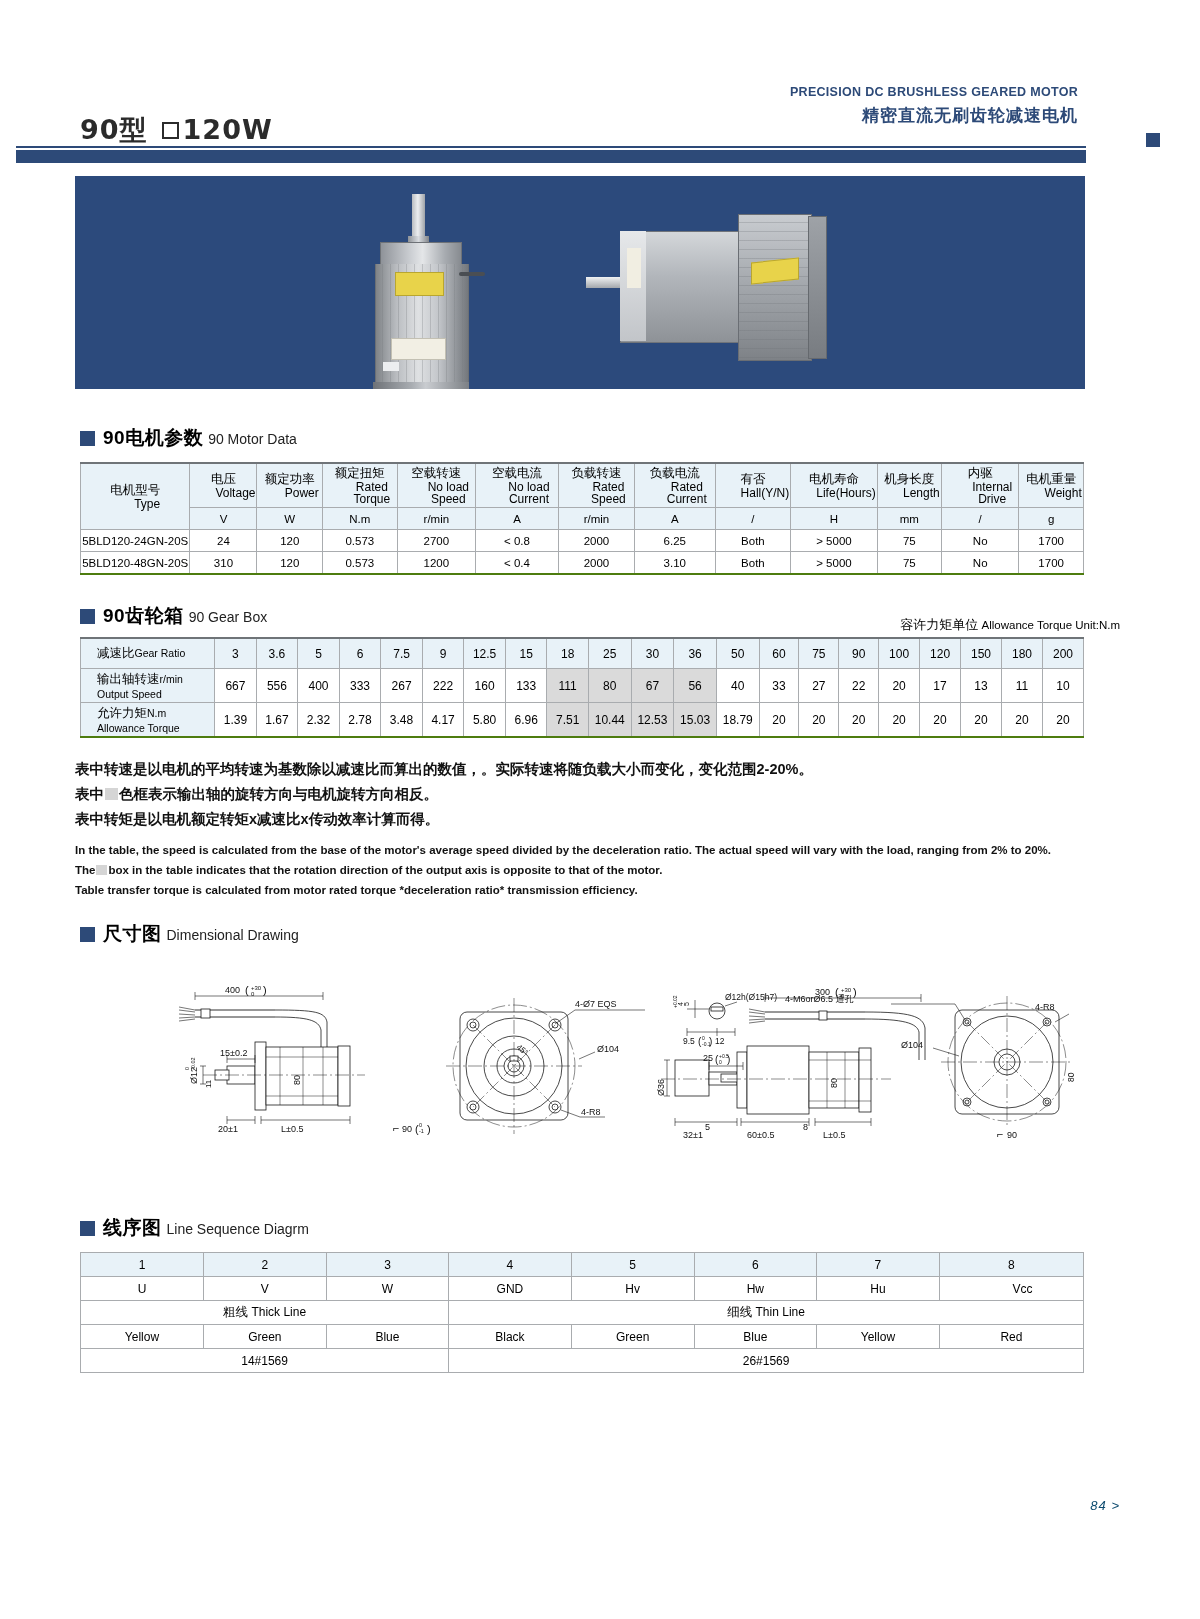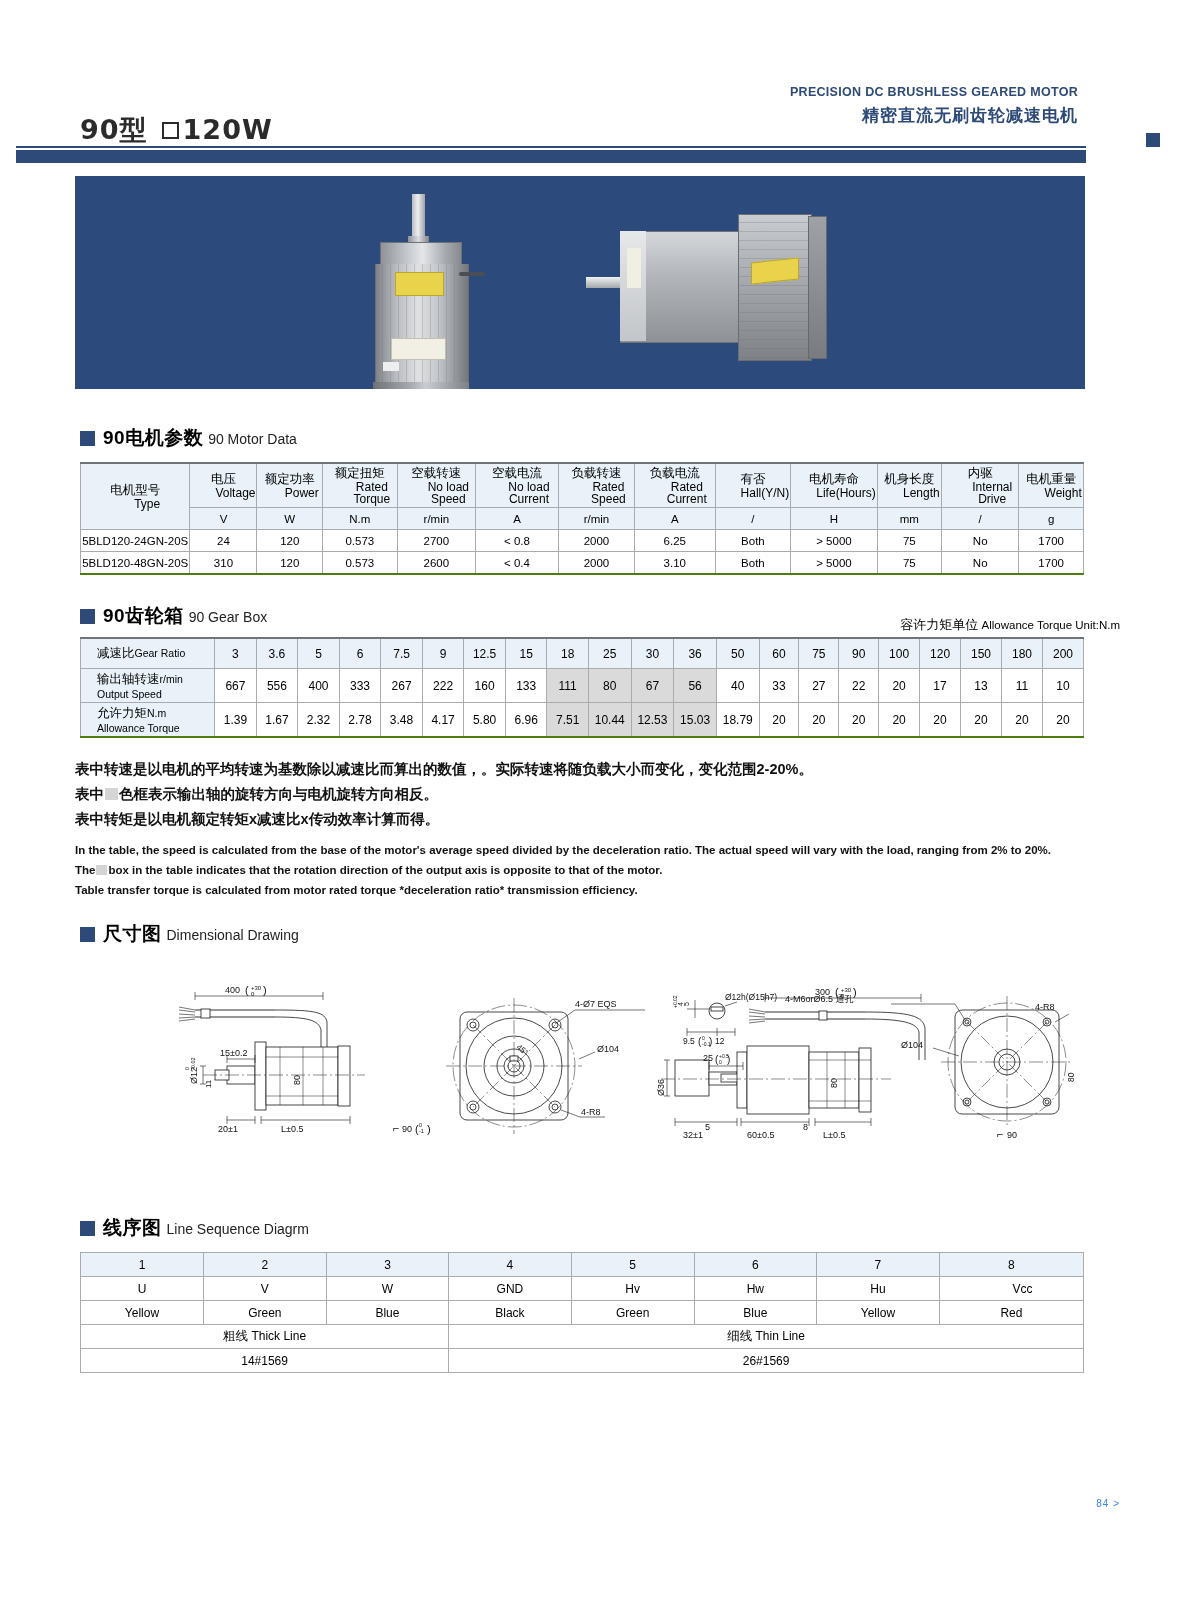--- a/index.html
+++ b/index.html
@@ -134,22 +134,23 @@
 
   
   #lineseq{left:80px;top:1252px;width:1004px;}
   #lineseq td{height:19px;font-size:12px;border:1px solid #a9acaf;}
   #lineseq .hd{background:#e8f2f8;height:19px;}
   #lineseq .thickline{font-size:12px;}
   #lineseq .thickline .cn{font-size:12.5px;}
 
   
   .pagenum{
-    position:absolute;right:80px;top:1498px;font-size:10px;color:#3b82f6;
+    position:absolute;right:80px;top:1498px;font-size:13px;color:#0c4a6e;
     letter-spacing:1px;
+    font-style:italic;
   }
 </style>
 </head>
 <body>
 
 <div class="page">
 
   <div class="hdr">
     <div class="hdr-en">PRECISION DC BRUSHLESS GEARED MOTOR</div>
     <div class="hdr-cn">精密直流无刷齿轮减速电机</div>
@@ -275,21 +276,21 @@
         <td>&gt; 5000</td>
         <td>75</td>
         <td>No</td>
         <td>1700</td>
       </tr>
       <tr>
         <td class="botline">5BLD120-48GN-20S</td>
         <td class="botline">310</td>
         <td class="botline">120</td>
         <td class="botline">0.573</td>
-        <td class="botline">2600</td>
+        <td class="botline">1200</td>
         <td class="botline">&lt; 0.4</td>
         <td class="botline">2000</td>
         <td class="botline">3.10</td>
         <td class="botline">Both</td>
         <td class="botline">&gt; 5000</td>
         <td class="botline">75</td>
         <td class="botline">No</td>
         <td class="botline">1700</td>
       </tr>
     </tbody>
@@ -611,34 +612,34 @@
           <td class="" style="width: 125.5px;">U</td>
           <td class="" style="width: 125.5px;">V</td>
           <td class="" style="width: 125.5px;">W</td>
           <td class="" style="width: 125.5px;">GND</td>
           <td class="" style="width: 125.5px;">Hv</td>
           <td class="" style="width: 125.5px;">Hw</td>
           <td class="" style="width: 125.5px;">Hu</td>
           <td class="" style="width: 125.5px; padding-left: 23px;">Vcc</td>
         </tr>
         <tr>
+          <td colspan="3" class="thickline"><span class="cn">粗线</span><span> Thick Line</span></td>
+          <td colspan="5" class="thickline"><span class="cn">细线</span><span> Thin Line</span></td>
+        </tr>
+        <tr>
           <td class="" style="width: 125.5px;">Yellow</td>
           <td class="" style="width: 125.5px;">Green</td>
           <td class="" style="width: 125.5px;">Blue</td>
           <td class="" style="width: 125.5px;">Black</td>
           <td class="" style="width: 125.5px;">Green</td>
           <td class="" style="width: 125.5px;">Blue</td>
           <td class="" style="width: 125.5px;">Yellow</td>
           <td class="" style="width: 125.5px;">Red</td>
         </tr>
         <tr>
-          <td colspan="3" class="thickline"><span class="cn">粗线</span><span> Thick Line</span></td>
-          <td colspan="5" class="thickline"><span class="cn">细线</span><span> Thin Line</span></td>
-        </tr>
-        <tr>
           <td colspan="3" class="botline">14#1569</td>
           <td colspan="5" class="botline">26#1569</td>
         </tr>
       </tbody>
   </table>
 
   <div class="pagenum">84 &gt;</div>
 
 </div>
 

